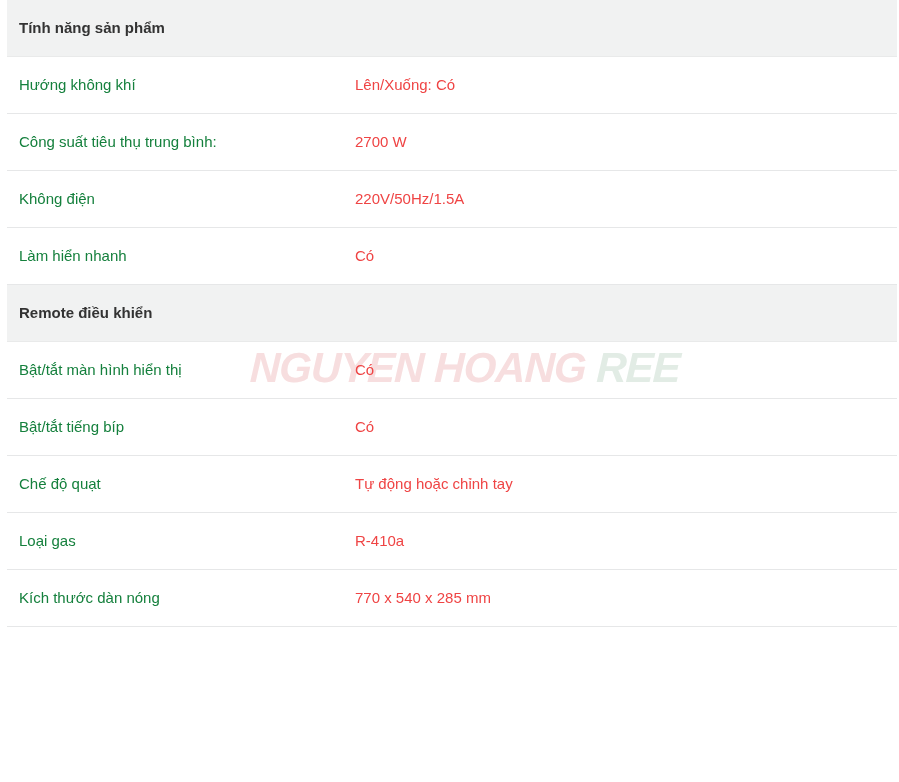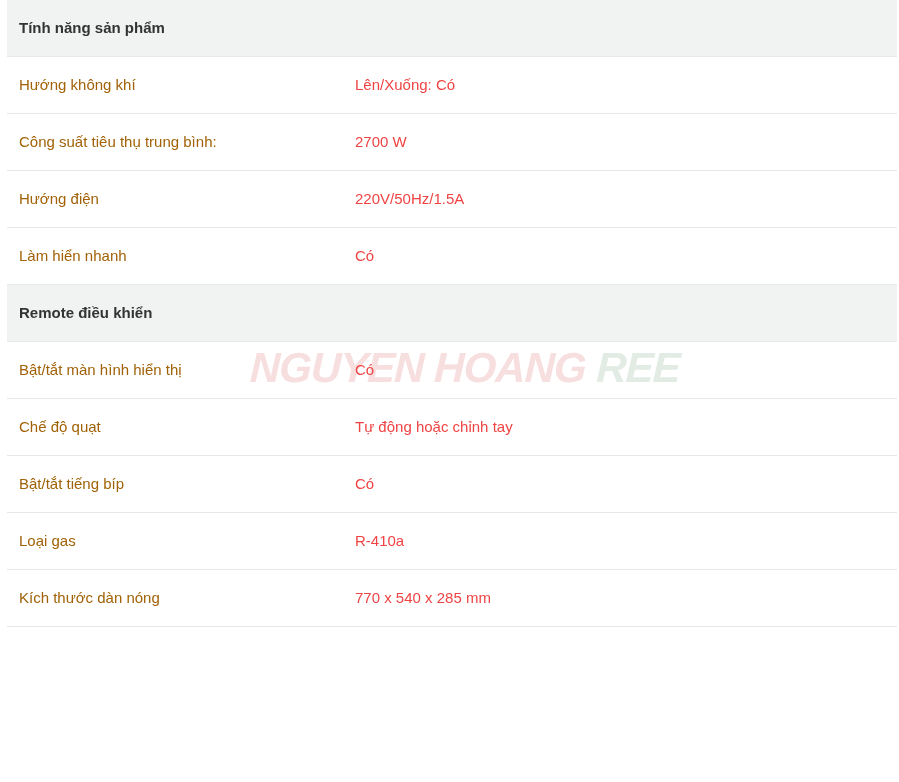--- a/index.html
+++ b/index.html
@@ -67,21 +67,21 @@
     height: 56px;
     line-height: 56px;
     border: none;
     border-bottom: 1px solid #e9eaea;
     white-space: nowrap;
     overflow: hidden;
   }
 
   table.spec tr.data-row > td {
     background: transparent;
-    color: #a16207;
+    color: #15803d;
     font-weight: normal;
     font-size: 15px;
     text-align: left;
     padding: 0 12px;
     height: 56px;
     line-height: 56px;
     border: none;
     border-bottom: 1px solid #e6e7e8;
     white-space: nowrap;
     overflow: hidden;
@@ -116,41 +116,41 @@
         </tr>
         <tr class="data-row">
           <td class="lbl">Hướng không khí</td>
           <td class="val">Lên/Xuống: Có</td>
         </tr>
         <tr class="data-row">
           <td class="lbl">Công suất tiêu thụ trung bình:</td>
           <td class="val">2700 W</td>
         </tr>
         <tr class="data-row">
-          <td class="lbl">Hướng điện</td>
+          <td class="lbl">Không điện</td>
           <td class="val">220V/50Hz/1.5A</td>
         </tr>
         <tr class="data-row">
           <td class="lbl">Làm hiển nhanh</td>
           <td class="val">Có</td>
         </tr>
         <tr class="section-row">
           <th colspan="2">Remote điều khiển</th>
         </tr>
         <tr class="data-row">
           <td class="lbl">Bật/tắt màn hình hiển thị</td>
           <td class="val">Có</td>
         </tr>
         <tr class="data-row">
+          <td class="lbl">Bật/tắt tiếng bíp</td>
+          <td class="val">Có</td>
+        </tr>
+        <tr class="data-row">
           <td class="lbl">Chế độ quạt</td>
           <td class="val">Tự động hoặc chỉnh tay</td>
-        </tr>
-        <tr class="data-row">
-          <td class="lbl">Bật/tắt tiếng bíp</td>
-          <td class="val">Có</td>
         </tr>
         <tr class="data-row">
           <td class="lbl">Loại gas</td>
           <td class="val">R-410a</td>
         </tr>
         <tr class="data-row">
           <td class="lbl">Kích thước dàn nóng</td>
           <td class="val">770 x 540 x 285 mm</td>
         </tr>
       </tbody>

